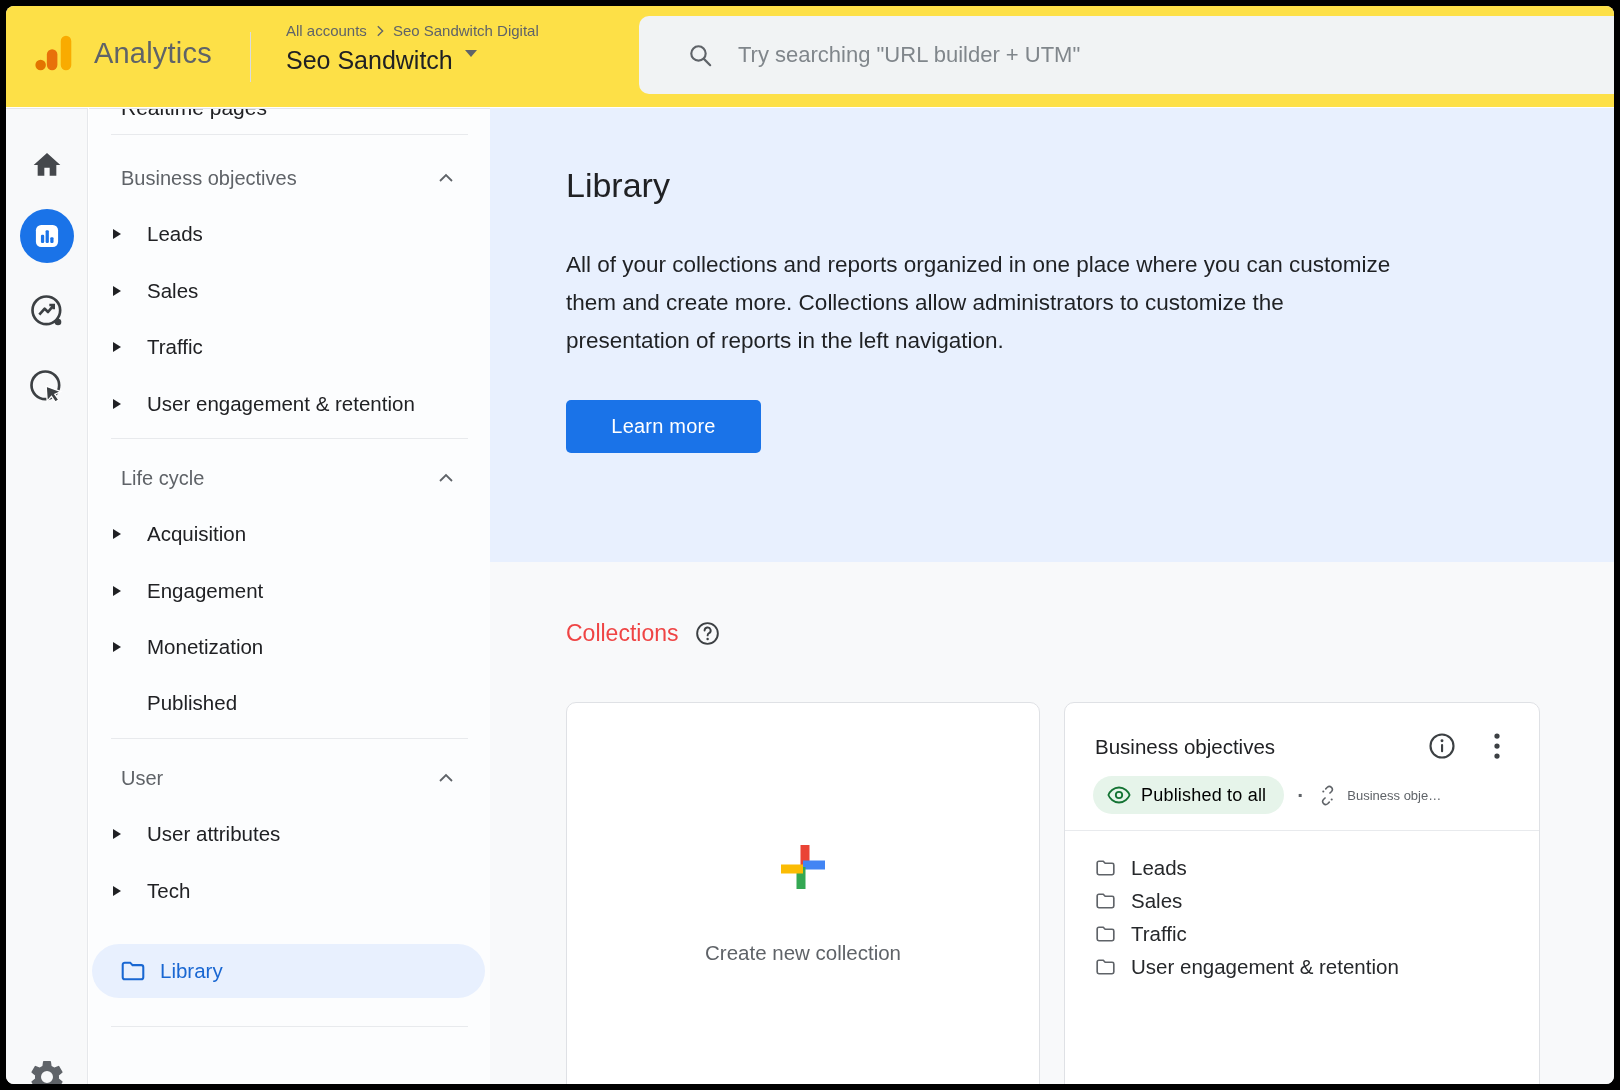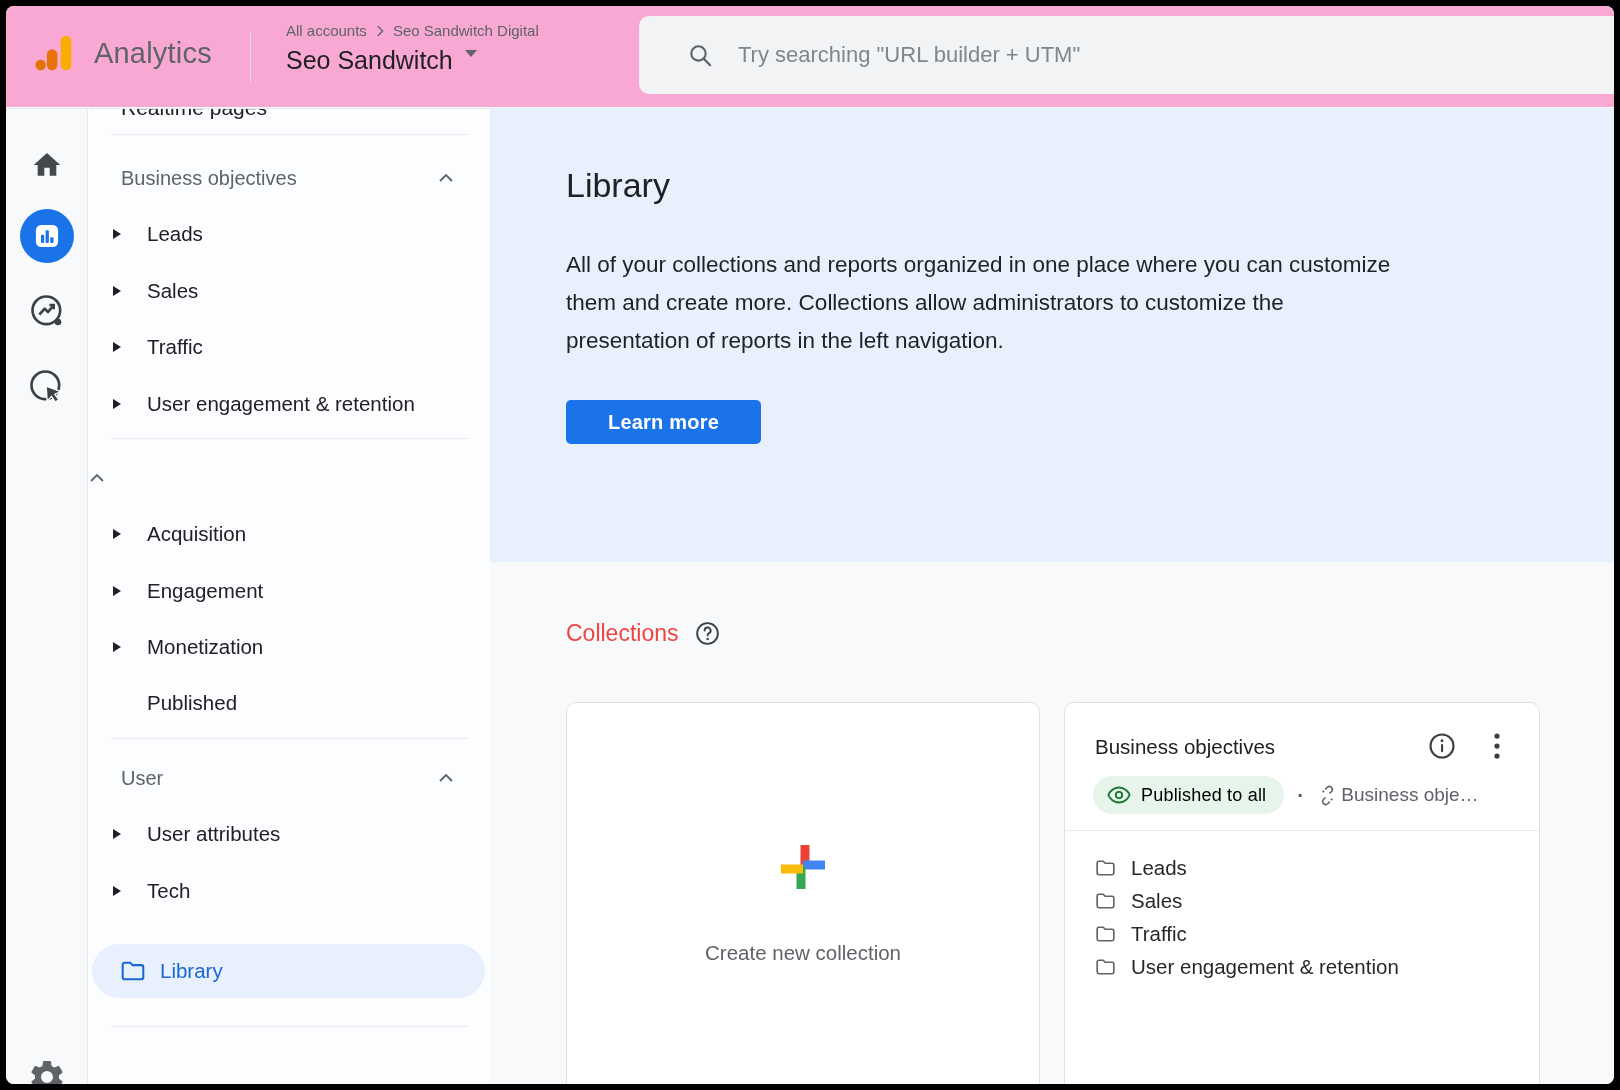--- a/index.html
+++ b/index.html
@@ -1,21 +1,21 @@
 <!DOCTYPE html>
 <html><head>
 <meta charset="utf-8">
 <style>
   * { box-sizing: border-box; margin: 0; padding: 0; }
   html,body { width:1620px; height:1090px; }
   body { background:#000; position:relative; font-family:"Liberation Sans", sans-serif; -webkit-font-smoothing:antialiased; }
   .frame { position:absolute; inset:6px; background:#fff; border-radius:8px; overflow:hidden; }
 
   
-  .header { position:absolute; top:0; left:0; right:0; height:101px; background:#f9a8d4; z-index:6; }
+  .header { position:absolute; top:0; left:0; right:0; height:101px; background:#fde047; z-index:6; }
   .logo { position:absolute; left:26px; top:24px; display:flex; align-items:center; gap:16px; cursor:pointer; }
   .logo-word { font-size:29px; color:#5f6368; letter-spacing:.2px; }
   .hdr-vdiv { position:absolute; left:244px; top:26px; height:50px; width:1px; background:#dadce0; }
   .acct { position:absolute; left:280px; top:16px; }
   .crumbs { display:flex; align-items:center; gap:6px; font-size:15px; color:#5f6368; }
   .crumbs .crumb { cursor:pointer; }
   .prop-row { display:flex; gap:12px; margin-top:7px; cursor:pointer; }
   .prop-name { font-size:25px; color:#202124; }
   .caret-down { width:0; height:0; border-left:6px solid transparent; border-right:6px solid transparent; border-top:7px solid #5f6368; margin-top:4px; }
   .search { position:absolute; left:633px; right:0; top:10px; height:78px; background:#f1f3f4; border-radius:10px 0 0 10px; display:flex; align-items:center; padding-left:48px; }
@@ -40,39 +40,39 @@
   .lib-row { position:absolute; left:3px; right:5px; top:835px; height:54px; background:#e8f0fe; border-radius:27px; display:flex; align-items:center; cursor:pointer; }
   .lib-row .nav-label { position:static; margin-left:14px; color:#1967d2; }
   .lib-folder { margin-left:28px; display:flex; }
 
   
   .main { position:absolute; left:484px; right:0; top:102px; bottom:0; background:#f8f9fa; overflow:hidden; z-index:1; }
   .banner { position:absolute; top:0; left:0; right:0; height:454px; background:#e8f0fe; }
   .banner h1 { position:absolute; left:76px; top:58px; font-size:34px; font-weight:400; color:#202124; }
   .banner .desc { position:absolute; left:76px; top:138px; font-size:22.5px; color:#1f2124; }
   .banner .desc div { line-height:38px; white-space:nowrap; }
-  .learn-btn { position:absolute; left:76px; top:292px; width:195px; height:44px; background:#1a73e8; color:#fff; border:none; border-radius:5px; font-size:20px; font-weight:700; font-family:"Liberation Sans",sans-serif; cursor:pointer; letter-spacing:.2px; }
+  .learn-btn { position:absolute; left:76px; top:292px; width:195px; height:53px; background:#1a73e8; color:#fff; border:none; border-radius:5px; font-size:20px; font-weight:400; font-family:"Liberation Sans",sans-serif; cursor:pointer; letter-spacing:.2px; }
 
   .coll-hdr { position:absolute; left:76px; top:512px; display:flex; align-items:center; gap:15px; }
   .coll-hdr .coll-title { font-size:23px; color:#ef4444; }
 
   .card { position:absolute; top:594px; height:430px; background:#fff; border:1px solid #dfe1e5; border-radius:10px; }
   .create-card { left:76px; width:474px; cursor:pointer; }
   .plus-wrap { position:absolute; left:50%; top:140px; transform:translateX(-50%); }
   .create-label { position:absolute; top:238px; left:0; right:0; text-align:center; font-size:20.5px; color:#5f6368; }
 
   .coll-card { left:574px; width:476px; }
   .cc-title { position:absolute; left:30px; top:32px; font-size:20.5px; color:#202124; }
   .cc-info { position:absolute; right:82px; top:28px; cursor:pointer; display:flex; }
   .cc-menu { position:absolute; right:32px; top:28px; cursor:pointer; display:flex; padding:0 6px; }
   .badge-row { position:absolute; left:28px; top:72px; height:40px; display:flex; align-items:center; }
   .pub-pill { height:38px; background:#e6f4ea; border-radius:19px; display:flex; align-items:center; gap:10px; padding:0 18px 0 14px; }
   .pub-pill span { font-size:18px; color:#000000; font-weight:500; letter-spacing:.2px;text-align:right; }
   .dot-sep { margin:0 13px; color:#5f6368; font-size:21px; font-weight:700; }
-  .linked { display:flex; align-items:center; gap:3px; color:#5f6368; font-size:19px; }
+  .linked { display:flex; align-items:center; gap:9px; color:#5f6368; font-size:13px; }
   .cc-div { position:absolute; left:0; right:0; top:127px; height:1px; background:#e8eaed; }
   .cc-list { position:absolute; left:30px; top:148px; right:20px; }
   .cc-item { height:33px; display:flex; align-items:center; gap:15px; }
   .cc-item span { font-size:20.5px; color:#26282b; }
 </style>
 </head>
 <body>
 
 <div class="frame">
 
@@ -167,20 +167,21 @@
       <span class="tri"></span>
       <span class="nav-label">Traffic</span>
     </div>
     <div class="nav-row" style="top:267px">
       <span class="tri"></span>
       <span class="nav-label">User engagement &amp; retention</span>
     </div>
 
     <div class="sb-div" style="top:329px"></div>
     <div class="sec-hdr" style="top:346px">
+      <span class="sec-label">Life cycle</span>
       <svg class="chev" width="16" height="12" viewBox="0 0 16 12">
           <path d="M2 9 L8 3 L14 9" fill="none" stroke="#5f6368" stroke-width="1.8"></path>
         </svg>
     </div>
     <div class="nav-row" style="top:397px">
       <span class="tri"></span>
       <span class="nav-label">Acquisition</span>
     </div>
     <div class="nav-row" style="top:454px">
       <span class="tri"></span>

